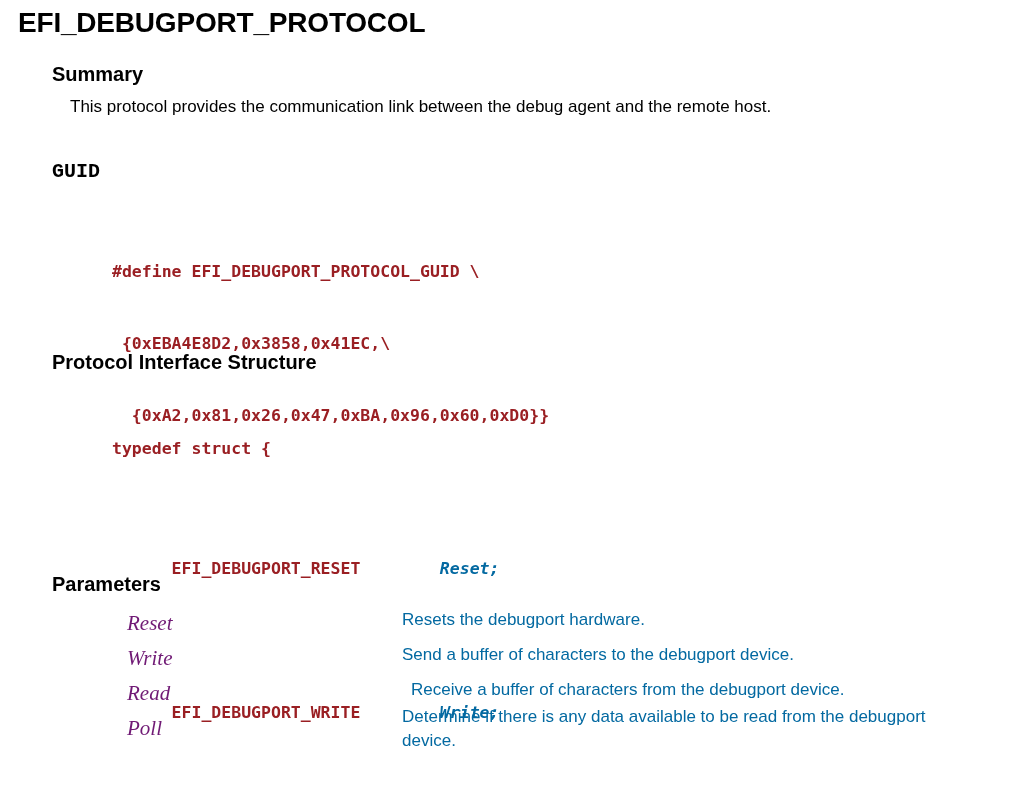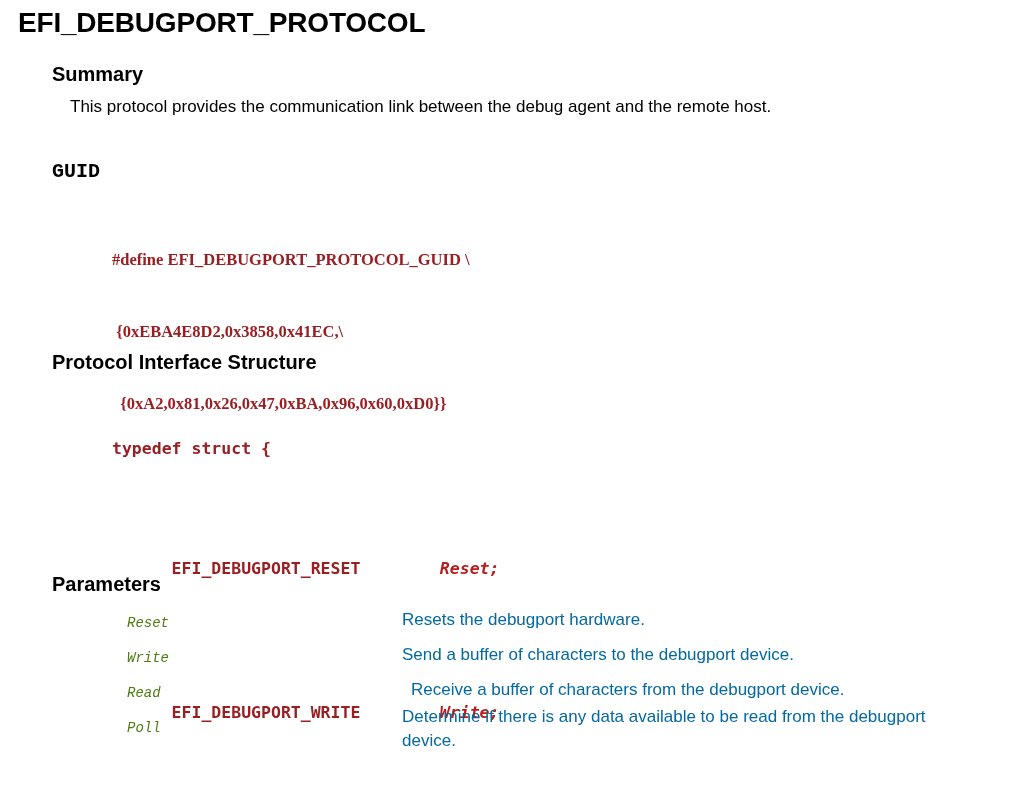--- a/index.html
+++ b/index.html
@@ -66,42 +66,42 @@
     color: #9a1f23;
     white-space: pre;
   }
   .code-line {
     white-space: pre;
     display: block;
   }
   .code-line .field-name {
     font-style: italic;
     font-weight: bold;
-    color: #b91c1c;
+    color: #0369a1;
   }
 
   
   .params {
     position: absolute;
     left: 0;
     top: 608px;
     width: 1024px;
   }
   .param-row {
     position: relative;
     display: block;
   }
   .param-name {
     position: absolute;
     left: 127px;
-    font-family: Liberation Mono, monospace;
-    font-size: 14px;
+    font-family: Liberation Serif, serif;
+    font-size: 21px;
     font-style: italic;
     font-weight: normal;
-    color: #4d7c0f;
+    color: #701a75;
     line-height: 22px;
     white-space: pre;
   }
   .param-desc {
     position: absolute;
     left: 402px;
     width: 600px;
     font-family: "Liberation Sans", sans-serif;
     font-size: 17px;
     font-weight: normal;
@@ -113,21 +113,21 @@
 <body>
 
 <div class="page">
 
   <div class="doc-title">EFI_DEBUGPORT_PROTOCOL</div>
 
   <div class="section-heading" style="top:62px;">Summary</div>
   <div class="body-text" style="top:96px;">This protocol provides the communication link between the debug agent and the remote host.</div>
 
   <div class="section-heading" style="top:160px;font-family:Liberation Mono, monospace;">GUID</div>
-  <div class="code-block" style="top:200px;font-family:Liberation Serif, serif;">
+  <div class="code-block" style="top:212px;">
     <span class="code-line">#define EFI_DEBUGPORT_PROTOCOL_GUID \</span>
     <span class="code-line"> {0xEBA4E8D2,0x3858,0x41EC,\</span>
     <span class="code-line">  {0xA2,0x81,0x26,0x47,0xBA,0x96,0x60,0xD0}}</span>
   </div>
 
   <div class="section-heading" style="top:350px;">Protocol Interface Structure</div>
   <div class="code-block" style="top:389px;">
     <span class="code-line">typedef struct {</span>
 
     <span class="code-line">

